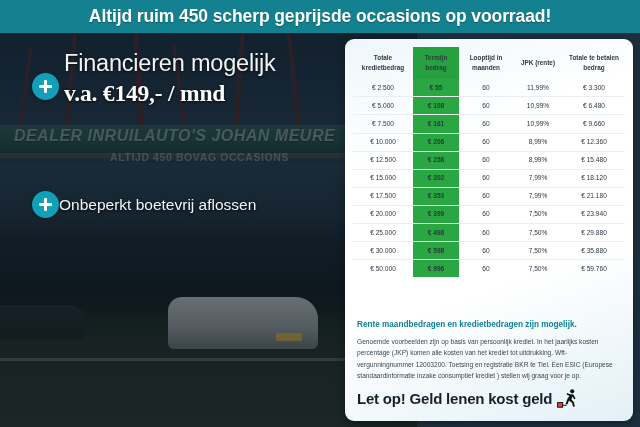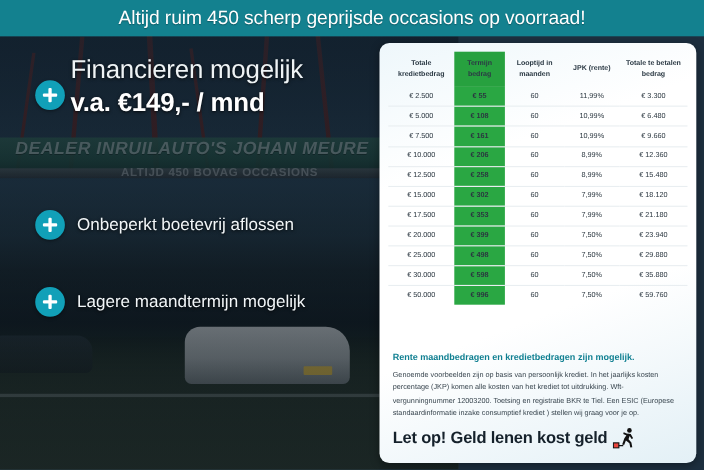--- a/index.html
+++ b/index.html
@@ -28,21 +28,21 @@
     height: 33px;
     background: #13818f;
     display: flex;
     align-items: center;
     justify-content: center;
     z-index: 40;
   }
   .top-banner-text {
     color: #ffffff;
     font-size: 17.5px;
-    font-weight: normal;
+    font-weight: bold;
     letter-spacing: -0.1px;
     white-space: nowrap;
     text-shadow: 0 1px 1px rgba(0,0,0,.30);
   }
 
   
   .left-panel {
     position: absolute;
     left: 0; top: 33px;
     width: 417px;
@@ -168,29 +168,29 @@
   }
   .headline-2 {
     margin-top: 5px;
     color: #ffffff;
     font-size: 23.5px;
     font-weight: bold;
     line-height: 1.05;
     letter-spacing: -0.2px;
     text-shadow: 0 1px 3px rgba(0,0,0,.8);
     white-space: nowrap;
+    font-family: Liberation Serif, serif;
   }
 
   
   .bullet-row {
     position: absolute;
     left: 32px;
     display: flex;
     align-items: center;
-    gap: 11px;
     z-index: 10;
   }
   .bullet-row.b0 { top: 40px; }
   .bullet-row.b1 { top: 158px; }
   .bullet-row.b2 { top: 228px; }
   .bullet-row.b3 { top: 298px; }
 
   .plus-icon {
     flex: none;
     width: 27px; height: 27px;
@@ -349,24 +349,20 @@
     </div>
 
     <div class="bullet-row b0">
       <div class="plus-icon"></div>
     </div>
 
     <div class="bullet-row b1">
       <div class="plus-icon"></div>
       <div class="bullet-label">Onbeperkt boetevrij aflossen</div>
     </div>
-    <div class="bullet-row b2">
-      <div class="plus-icon"></div>
-      <div class="bullet-label">Lagere maandtermijn mogelijk</div>
-    </div>
   </div>
 
   <div class="card">
 
     <div class="table-wrap">
       <table class="rate-table">
         <thead>
           <tr id="header-row">
               <th class="col-0">Totale kredietbedrag</th>
               <th class="col-1 highlight">Termijn bedrag</th>

